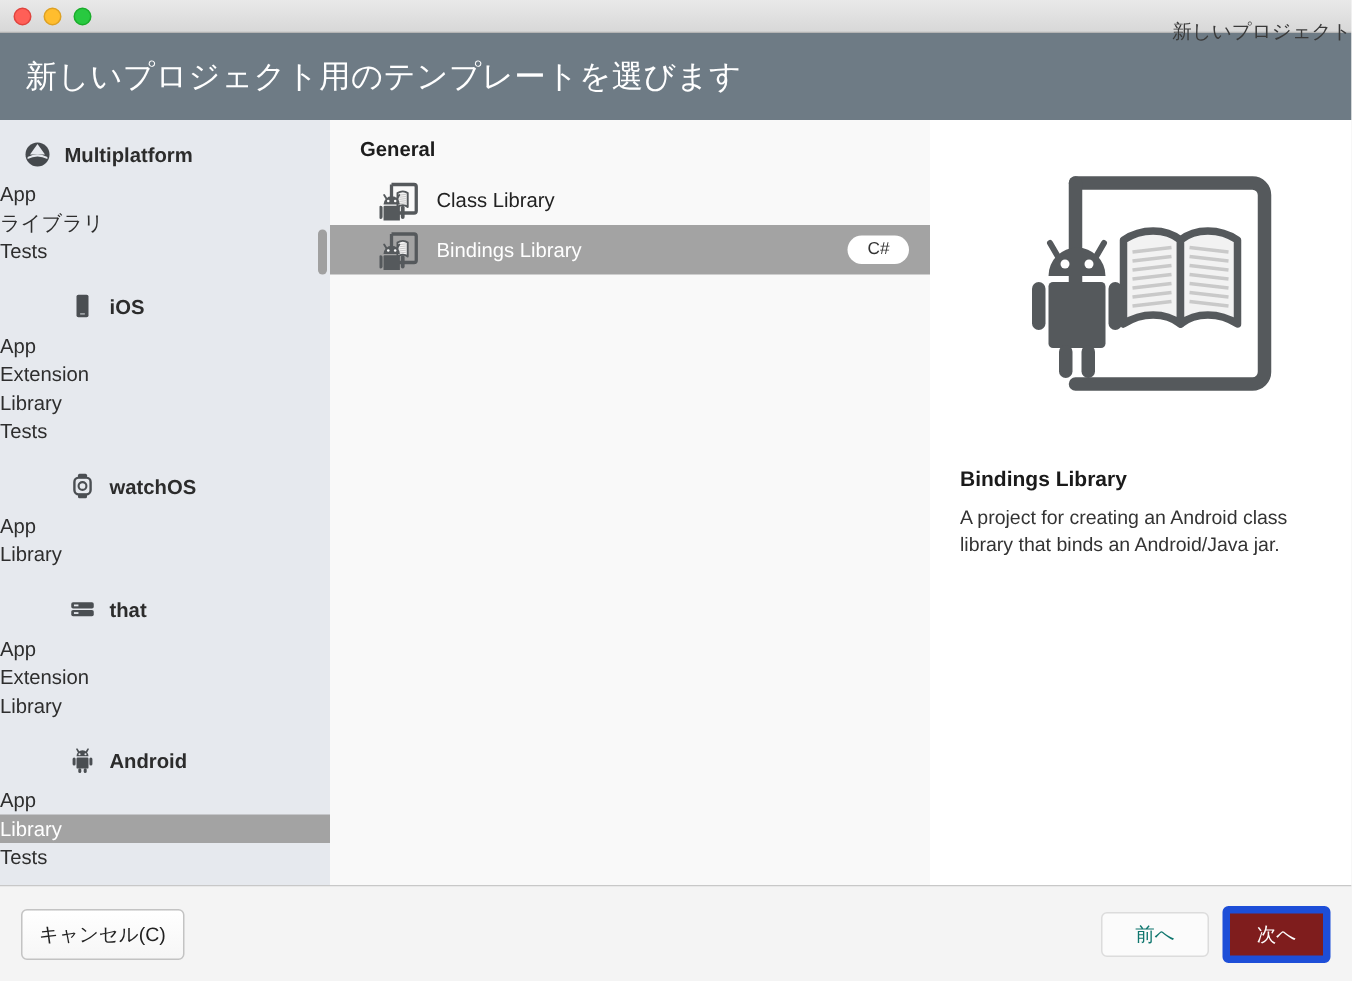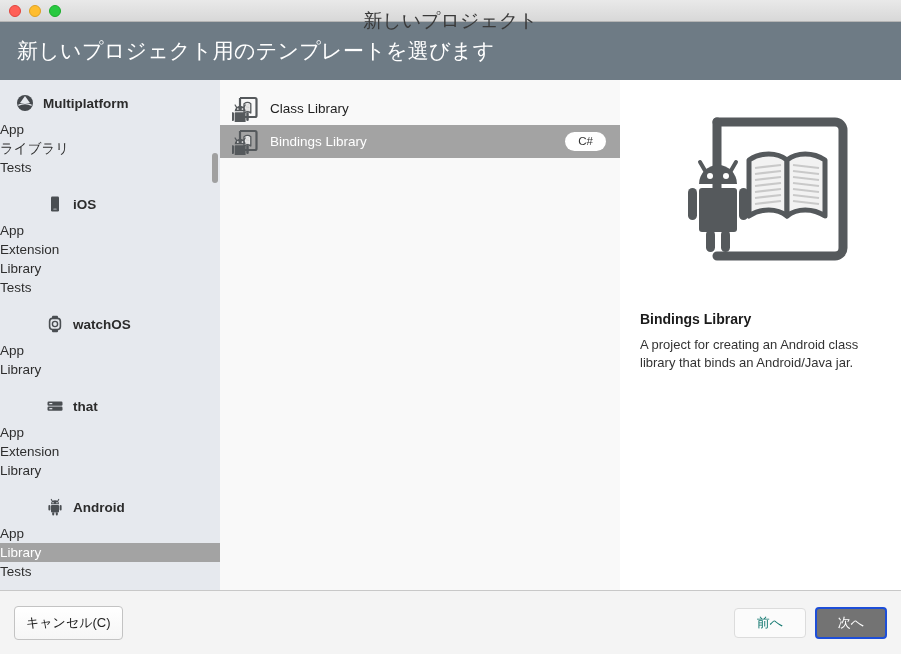--- a/index.html
+++ b/index.html
@@ -24,22 +24,22 @@
     border-bottom: 1px solid #b5b5b5;
     position: relative;
     display: flex; align-items: center;
   }
   .traffic { display: flex; gap: 8px; padding-left: 9px; }
   .tl { width: 12px; height: 12px; border-radius: 50%; display:block; }
   .tl-close { background: #ff5f57; border: 1px solid #e0443e; }
   .tl-min   { background: #ffbd2e; border: 1px solid #dea123; }
   .tl-max   { background: #28c940; border: 1px solid #1aad2b; }
   .titlebar-title {
-    position: absolute; left: 0; right: 0; text-align: center;
-    font-size: 19px; color: #3a3a3a;
+    position: absolute; left: 0; right: 0; text-align: right;
+    font-size: 13px; color: #3a3a3a;
     font-family: "Liberation Sans", sans-serif;
     margin-top: 21px;
   }
 
   
   .header {
     height: 58px; flex: 0 0 58px;
     background: #6e7b85;
     display: flex; align-items: center;
     padding-left: 17px;
@@ -105,21 +105,21 @@
     padding-top: 12px;
     overflow: hidden;
   }
   .tcat {
     font-size: 13.5px; font-weight: bold; color: #1d1d1d;
     padding-left: 20px; margin-bottom: 10px;
   }
   .trow {
     display: flex; align-items: center;
     height: 33px;
-    padding-left: 12px; padding-right: 14px;
+    padding-left: 33px; padding-right: 14px;
     gap: 12px;
   }
   .trow.selected { background: #a3a3a3; }
   .trow .tname { font-size: 13.5px; color: #222; flex: 1 1 auto; }
   .trow.selected .tname { color: #ffffff; }
   .tbadge {
     background: #ffffff; color: #333;
     font-size: 11.5px;
     border-radius: 10px;
     padding: 3px 13px;
@@ -162,21 +162,21 @@
     background: linear-gradient(to bottom, #ffffff, #f6f6f6);
     color: #222;
     padding: 5px 13px;
     min-width: 62px;
     text-align: center;
     cursor: default;
   }
   .btn-cancel { padding: 7px 11px; }
   .btn-back { color: #0f766e; background: #fbfbfb; border-color: #dcdcdc; margin-right: 9px; min-width: 72px;}
   .btn-next {
-    background: #737373; border: 2px solid #1d4ed8;
+    background: #7f1d1d; border: 5px solid #1d4ed8;
     color: #ffffff; min-width: 72px;
   }
 </style>
 </head>
 <body>
 
 <div class="window">
 
   <div class="titlebar">
     <div class="traffic">
@@ -259,20 +259,21 @@
           <div class="leaf">App</div>
           <div class="leaf selected">Library</div>
           <div class="leaf">Tests</div>
         </div>
       <div class="sb-track">
         <div class="sb-thumb"></div>
       </div>
     </div>
 
     <div class="templates">
+      <div class="tcat">General</div>
       <div id="template-rows">
           <div class="trow">
             <svg class="ticon" viewBox="0 0 26 26">
               <path d="M8 2 h15 a1.5 1.5 0 0 1 1.5 1.5 v16 a1.5 1.5 0 0 1 -1.5 1.5 h-15" fill="none" stroke="#55595c" stroke-width="2.2"></path>
               <line x1="8" y1="2" x2="8" y2="11" stroke="#55595c" stroke-width="2.2"></line>
               <g transform="translate(12,6.5)">
                 <path d="M0 1.2 C2.2 -0.3 5 -0.3 6.8 1.2 L6.8 10.5 C5 9 2.2 9 0 10.5 Z" fill="#f4f4f4" stroke="#55595c" stroke-width="1.3" stroke-linejoin="round"></path>
                 <g stroke="#b9b9b9" stroke-width="0.5">
                   <line x1="1.2" y1="2.6" x2="5.6" y2="2.1"></line>
                   <line x1="1.2" y1="4" x2="5.6" y2="3.5"></line>

